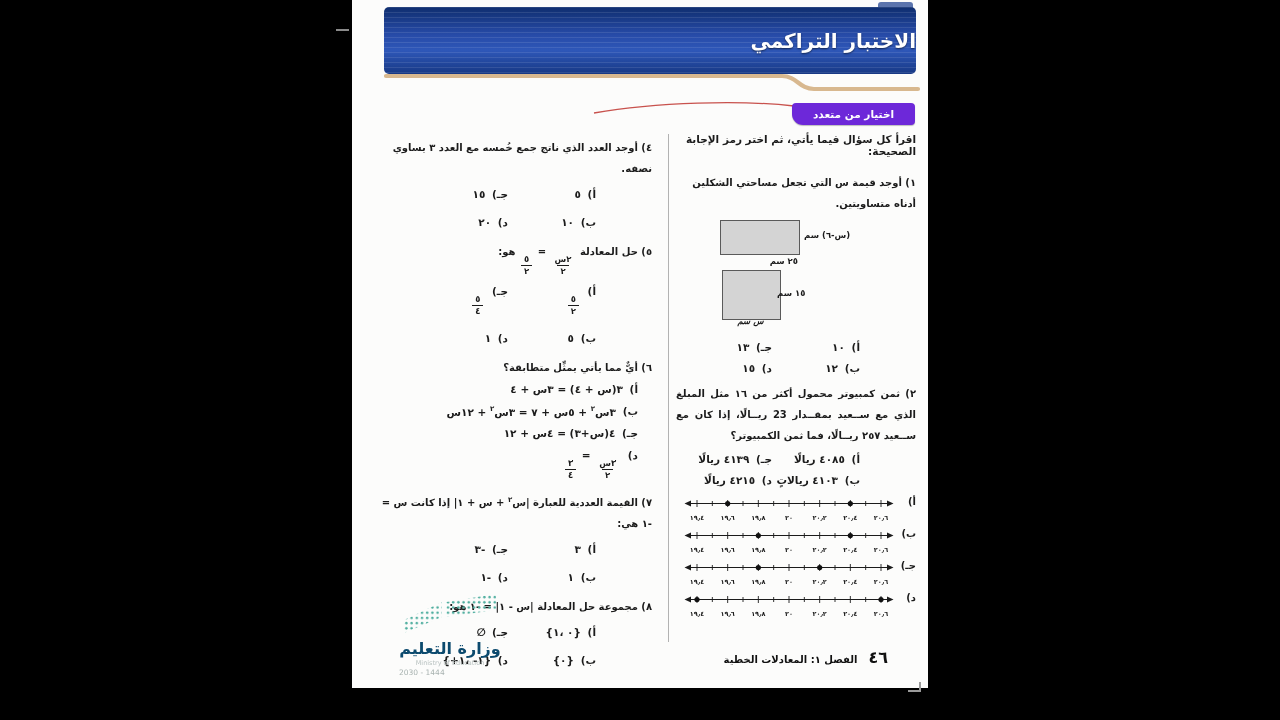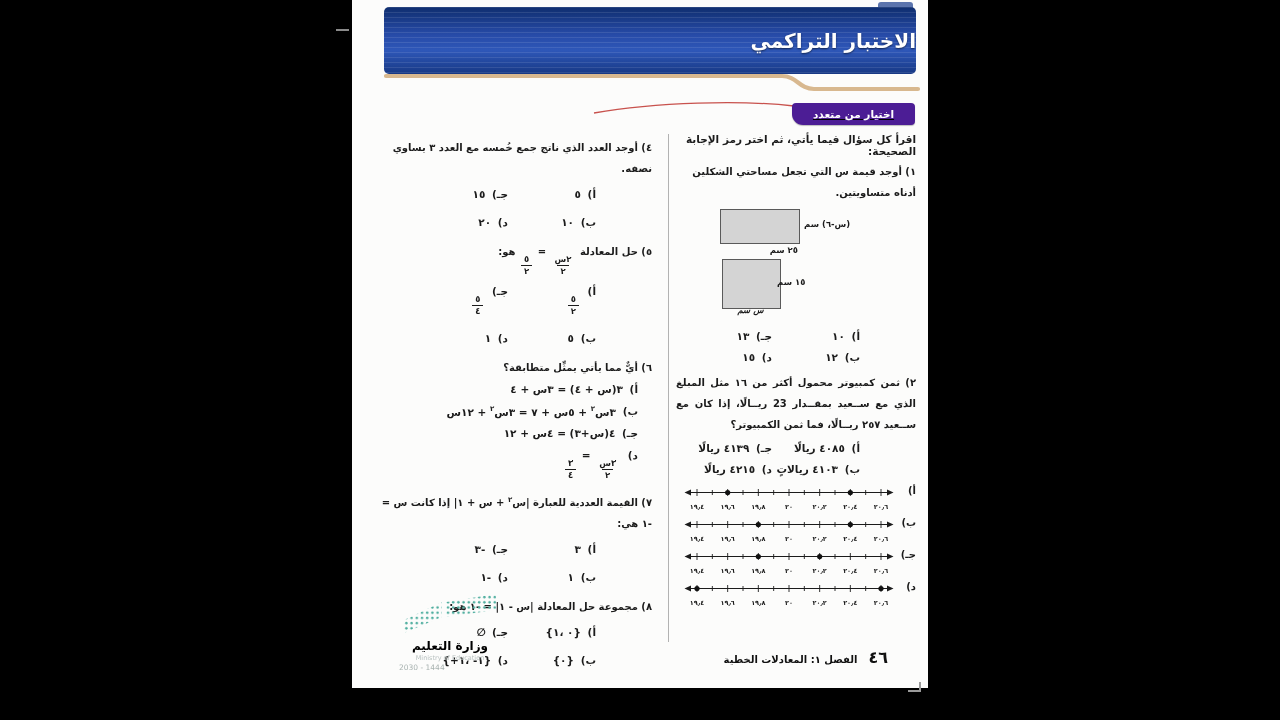--- a/index.html
+++ b/index.html
@@ -12,29 +12,29 @@
   
   .corner-tab{position:absolute;left:526px;top:2px;width:35px;height:16px;background:#5b74ad;border-radius:3px 3px 0 0;}
   .banner{position:absolute;left:32px;top:7px;width:532px;height:67px;border-radius:5px;
     background-image:repeating-linear-gradient(180deg,rgba(255,255,255,.10) 0px,rgba(255,255,255,.10) 1px,transparent 1px,transparent 5px),
     linear-gradient(180deg,#0f2e6f 0%,#274ba8 42%,#2e57b8 65%,#173884 100%);
     display:flex;align-items:center;justify-content:flex-end;}
   .banner-title{direction:rtl;color:#fff;font-weight:bold;font-size:20px;padding-left:86px;text-shadow:0 1px 2px rgba(0,0,0,.55);letter-spacing:.5px;}
   .gold-underline,.red-curve{position:absolute;pointer-events:none;}
   .gold-underline{left:30px;top:72px;}
   .red-curve{left:240px;top:97px;}
-  .red-tab{position:absolute;left:440px;top:103px;width:123px;height:22px;background:#4c1d95;border-radius:4px 4px 4px 11px;
-    display:flex;align-items:center;justify-content:center;box-shadow:0 1px 1px rgba(0,0,0,.25);text-decoration:underline;}
+  .red-tab{position:absolute;left:440px;top:103px;width:123px;height:22px;background:#6d28d9;border-radius:4px 4px 4px 11px;
+    display:flex;align-items:center;justify-content:center;box-shadow:0 1px 1px rgba(0,0,0,.25);}
   .red-tab span{color:#fff;font-size:10.5px;font-weight:bold;direction:rtl;}
   .divider{position:absolute;left:316px;top:134px;width:1px;height:508px;background:#b2b2b2;}
   
   .col{position:absolute;direction:rtl;color:#1b1b1b;font-weight:bold;}
   .col-right{left:324px;top:133px;width:240px;}
   .col-left{left:26px;top:137px;width:274px;}
-  .intro{font-size:10.5px;margin-bottom:4px;text-align:right;}
+  .intro{font-size:10.5px;margin-bottom:15px;text-align:right;}
   .qtext{font-size:10px;line-height:21px;margin:0;text-align:right;}
   .just{text-align:justify;}
   .q{margin-bottom:7px;}
   
   .answers{direction:rtl;display:grid;grid-template-columns:88px auto;padding-left:4px;padding-right:56px;row-gap:9px;margin:7px 0 9px;font-size:10.5px;}
   .answers.sp{row-gap:16px;margin:9px 0 13px;}
   .ans{white-space:nowrap;}
   .akey{margin-left:3px;}
   
   .options{direction:rtl;padding-right:14px;font-size:10.5px;margin:5px 0 10px;}
@@ -59,21 +59,21 @@
   .numberlines{margin-top:3px;}
   .nlrow{display:flex;direction:rtl;gap:5px;margin-bottom:3px;}
   .nlkey{width:17px;font-size:10px;padding-top:1px;flex:none;}
   .nlrow svg{direction:ltr;flex:none;}
   
   .footer{position:absolute;left:324px;top:648px;width:212px;direction:rtl;display:flex;align-items:baseline;gap:11px;color:#111;}
   .pgnum{font-size:16px;font-weight:bold;}
   .chapter{font-size:10px;font-weight:bold;}
   
   .watermark{position:absolute;left:33px;top:590px;width:130px;text-align:center;z-index:0;}
-  .wm-ar{color:#000000;font-size:12px;font-weight:bold;direction:rtl;margin-top:1px;}
+  .wm-ar{color:#0c4a6e;font-size:16px;font-weight:bold;direction:rtl;margin-top:1px;}
   .wm-en{color:#b9c2c0;font-size:6.5px;margin-top:1px;}
   .wm-yr{color:#a9b3b1;font-size:7.5px;margin-top:1px;text-align:left;padding-left:14px;}
 </style>
 </head>
 <body>
 
 <div class="stage">
   <div class="cropmark-left"></div>
 
   <div class="page">

